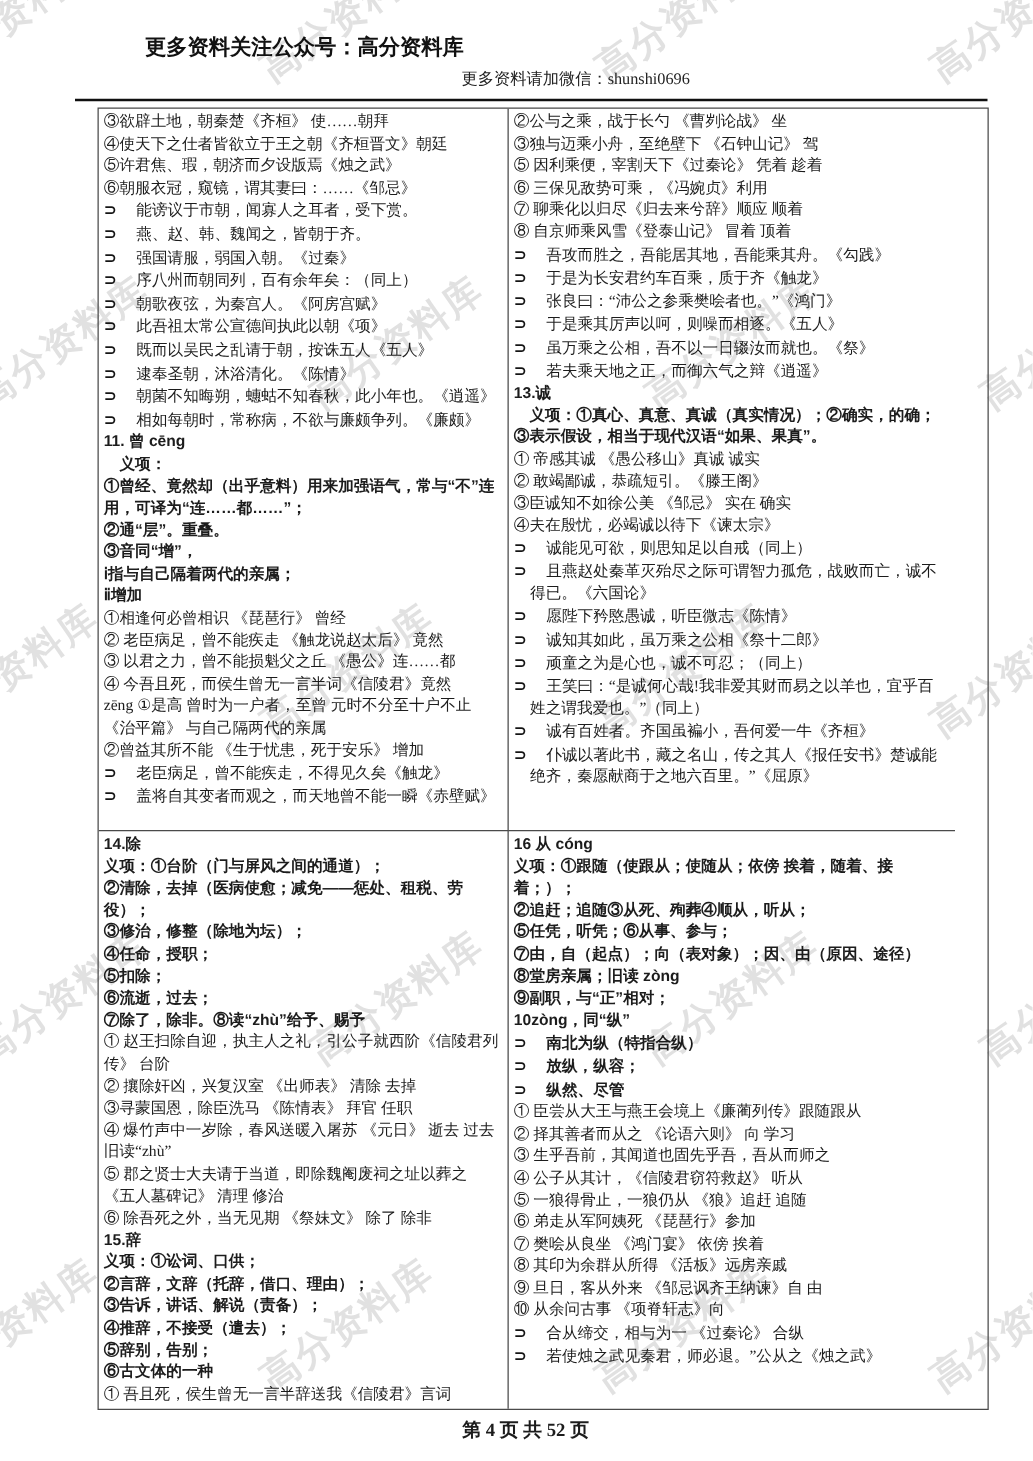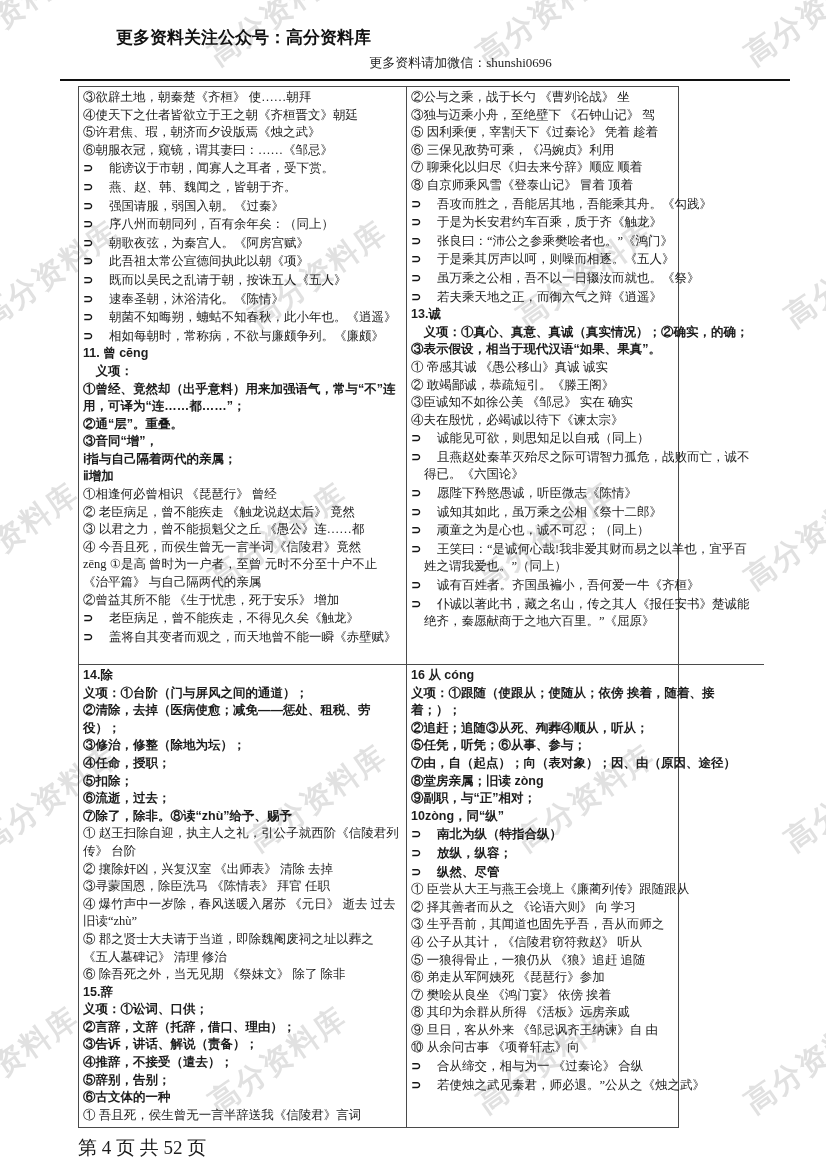--- a/index.html
+++ b/index.html
@@ -14,40 +14,40 @@
   }
   .page{position:relative;z-index:1;}
   .header{padding-top:26px;}
   .title{
     margin-left:116px;font-family:"Liberation Sans",sans-serif;font-weight:bold;
     font-size:17px;color:#111;
   }
   .subtitle{margin-left:95px;margin-top:5px;font-size:13px;color:#222;text-align:center;}
   .rule{margin:7px 36px 0 60px;border-top:2.5px solid #101010;height:0;}
   .table{
-    margin-left:78px;margin-top:5px;width:601px;border:1.6px solid #4a4a4a;
+    margin-left:78px;margin-top:5px;width:713px;border:1.6px solid #4a4a4a;
     display:grid;grid-template-columns:328px 357px;grid-template-rows:577px auto;
     box-sizing:border-box;
   }
   .cell{
     padding:2px 5px 3px 4px;box-sizing:border-box;font-size:12.5px;line-height:17.6px;
     overflow:hidden;
   }
   .cell.cl{border-right:1.4px solid #4a4a4a;}
   .cell.bt{border-top:1.4px solid #4a4a4a;}
   .ln{min-height:17.6px;}
   .ln.b{font-family:"Liberation Sans",sans-serif;font-weight:bold;}
   .ln.bu{padding-left:13px;text-indent:-13px;}
   .bch{
     display:inline-block;width:26px;text-indent:0;font-weight:bold;
     font-family:"DejaVu Sans",sans-serif;color:#141414;
   }
   .footer{
-    margin-left:78px;width:685px;margin-top:7px;
-    font-size:19px;color:#1c1c1c;
+    margin-left:78px;width:685px;text-align:center;margin-top:7px;
+    font-size:15px;color:#1c1c1c;font-weight:bold;
   }
 </style>
 </head>
 <body>
 
 <div class="wm-layer" id="wm">
     <span class="wm" style="left: -70px; top: -8px;">高分资料库</span>
     <span class="wm" style="left: 198px; top: -8px;">高分资料库</span>
     <span class="wm" style="left: 466px; top: -8px;">高分资料库</span>
     <span class="wm" style="left: 734px; top: -8px;">高分资料库</span>

